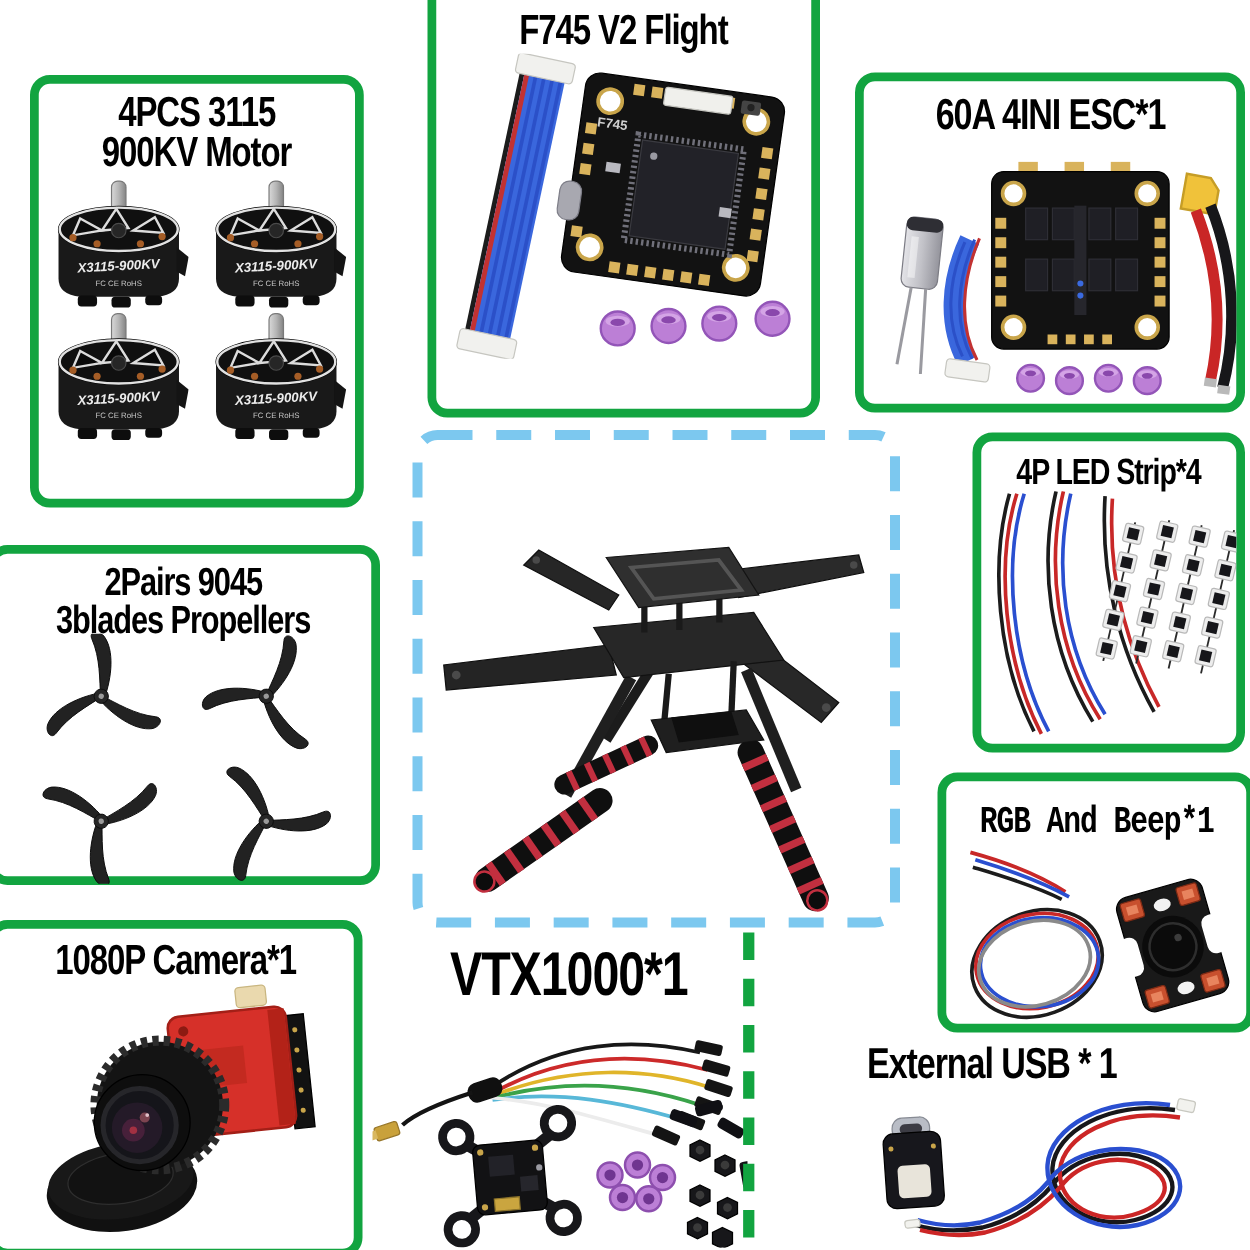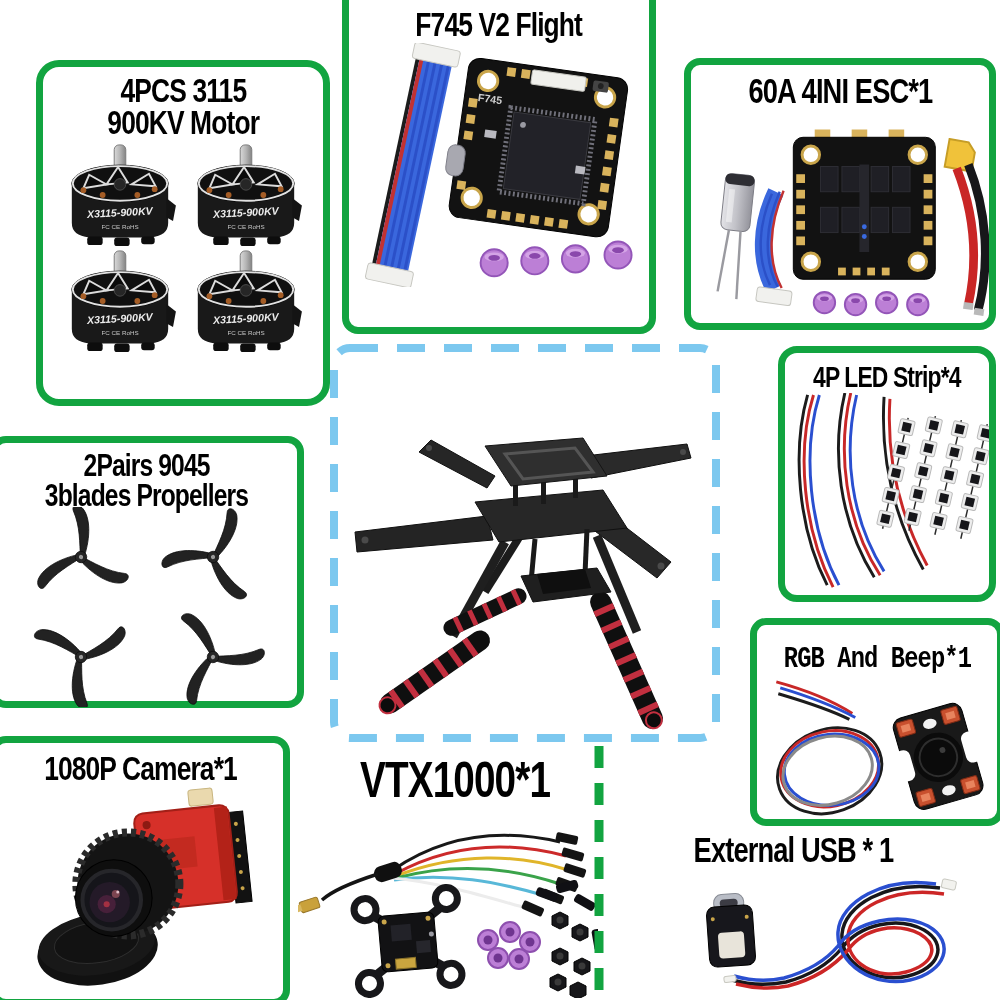--- a/index.html
+++ b/index.html
@@ -26,21 +26,21 @@
           <stop offset="1" stop-color="#848484"></stop>
     </linearGradient>
     <linearGradient id="gSilver" x1="0" y1="0" x2="1" y2="0">
       <stop offset="0" stop-color="#e4e4e8"></stop>
           <stop offset=".5" stop-color="#c2c2c8"></stop>
           <stop offset="1" stop-color="#94949c"></stop>
     </linearGradient>
   </defs>
 </svg>
 
-<div class="gbox" style="left:36px;top:60px;width:294px;height:346px;border-radius:23px;">
+<div class="gbox" style="left:24px;top:60px;width:267px;height:346px;">
   <div class="title" style="padding-top:8px;font-size:30px;">
     <div><span>4PCS 3115</span></div>
     <div><span>900KV Motor</span></div>
   </div>
   <div class="grid" style="gap:0 14px;margin-top:2px;">
     <svg width="112" height="106" viewBox="0 0 116 110">
       <rect x="52" y="3" width="12" height="36" rx="5" fill="url(#gShaft)" stroke="#7a7a7a"></rect>
       <path d="M8,44 L8,84 Q8,97 26,99 L90,99 Q108,97 108,84 L108,44 Z" fill="#191919"></path>
       <rect x="24" y="98" width="16" height="9" rx="3" fill="#0d0d0d"></rect>
           <rect x="52" y="99" width="16" height="9" rx="3" fill="#0d0d0d"></rect>
@@ -389,21 +389,21 @@
         <rect x="206" y="48" width="5" height="32" fill="#1a1a1a"></rect>
     <polygon points="150,22 248,14 272,52 176,62" fill="#2f2f2f" stroke="#141414"></polygon>
     <polygon points="170,30 240,24 258,48 188,55" fill="none" stroke="#555" stroke-width="3"></polygon>
     <line x1="200" y1="115" x2="196" y2="158" stroke="#1a1a1a" stroke-width="5"></line>
     <line x1="252" y1="105" x2="250" y2="150" stroke="#1a1a1a" stroke-width="5"></line>
     <polygon points="186,152 262,144 276,168 198,178" fill="#1f1f1f" stroke="#111"></polygon>
     <polygon points="202,150 250,145 256,164 208,170" fill="#0f0f0f"></polygon>
   </g>
 </svg>
 
-<div class="gbox" style="left:778px;top:346px;width:218px;height:256px;border-radius:19px;">
+<div class="gbox" style="left:778px;top:346px;width:218px;height:256px;">
   <div class="title" style="padding-top:10px;font-size:26px;">
     <div><span>4P LED Strip*4</span></div>
   </div>
   <svg width="204" height="198" viewBox="0 0 206 202" style="display:block;margin:2px auto 0;">
     <g fill="none" stroke-width="3">
       <path d="M22,2 C6,58 12,138 42,196" stroke="#1c1c1c"></path>
       <path d="M28,2 C10,60 18,140 48,198" stroke="#c82828"></path>
       <path d="M34,2 C16,60 24,140 54,196" stroke="#2a4fd0"></path>
       <path d="M60,0 C46,60 54,130 90,188" stroke="#1c1c1c"></path>
       <path d="M66,0 C52,60 60,130 96,186" stroke="#c82828"></path>

